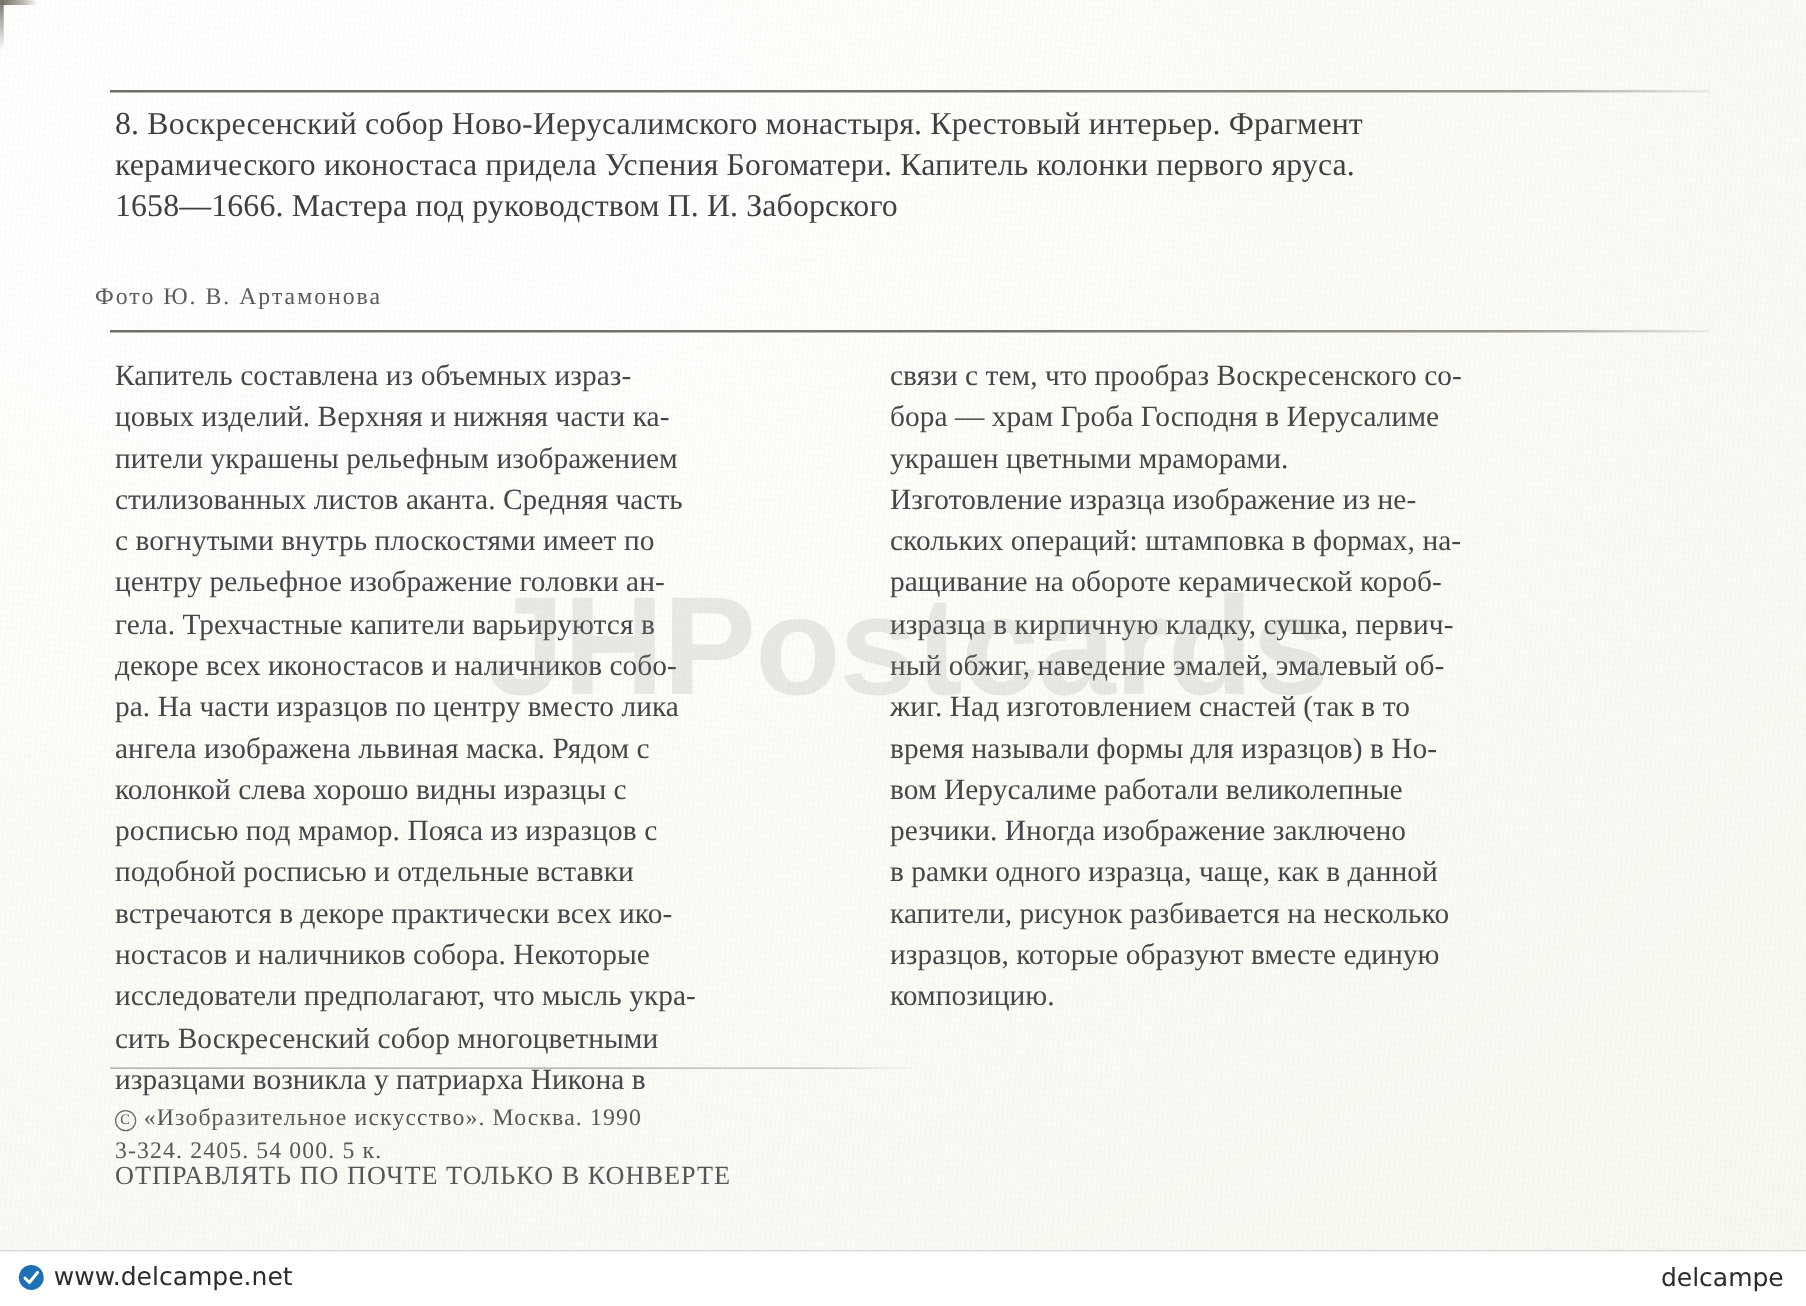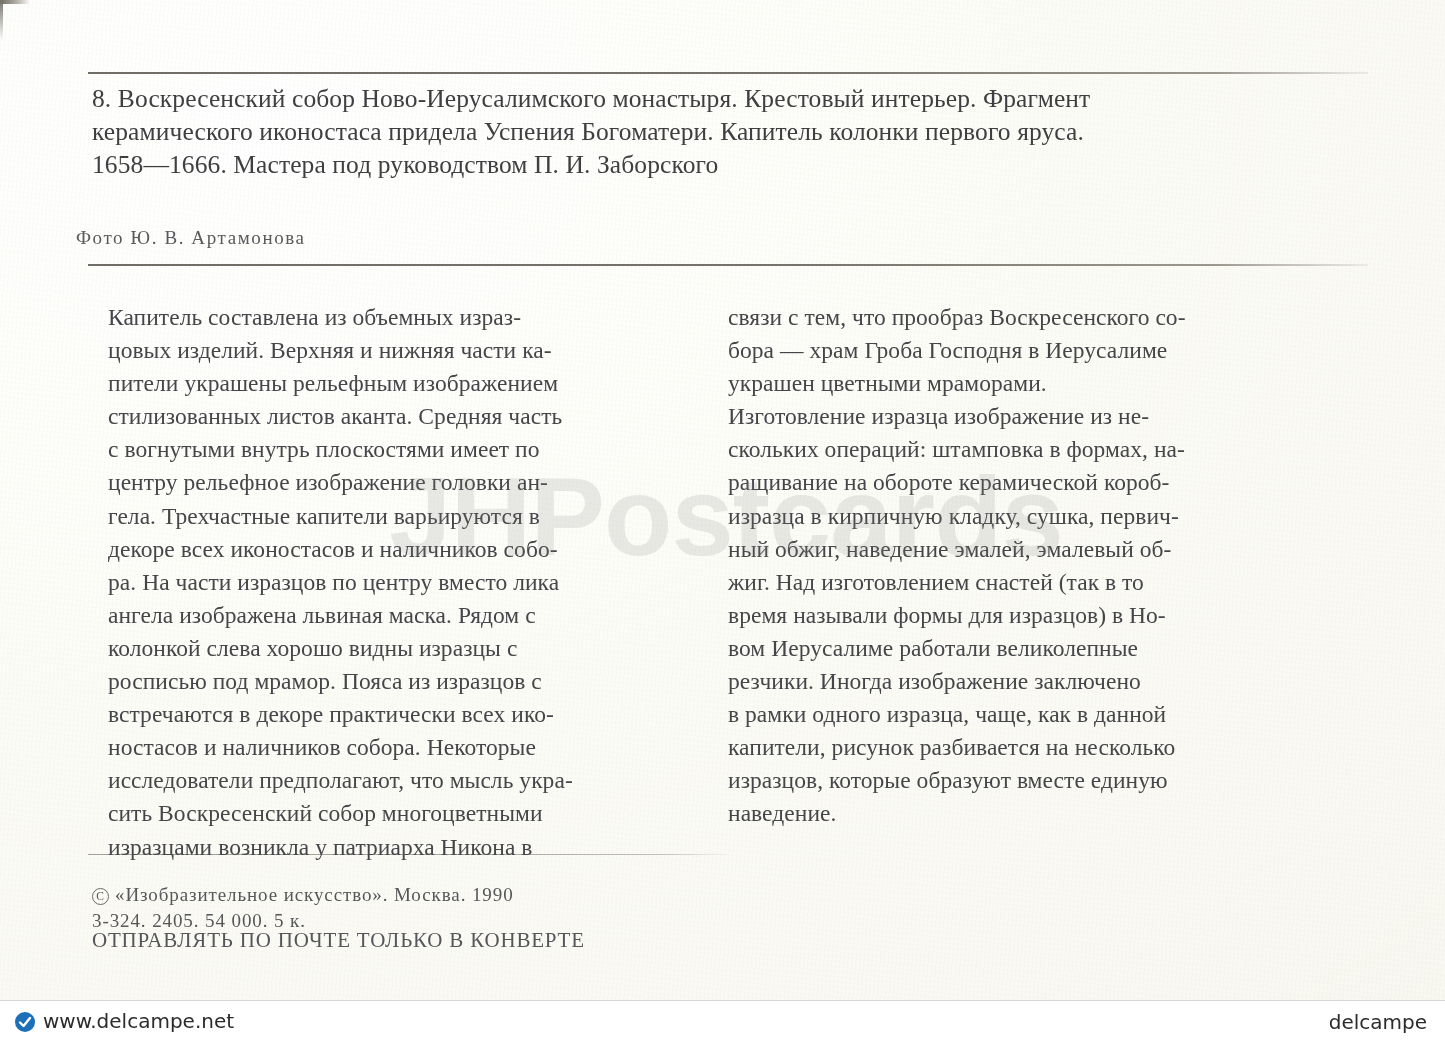--- a/index.html
+++ b/index.html
@@ -92,21 +92,21 @@
     display: flex;
     gap: 36px;
   }
   .col {
     width: 584px;
     font-size: 23.5px;
     line-height: 33.1px;
     color: #46464a;
     letter-spacing: 0.05px;
   }
-  .col p { margin: 16px; }
+  .col p { margin: 0; }
   .col .ln { white-space: nowrap; display: block; }
 
   .imprint {
     position: absolute;
     left: 92px;
     top: 866px;
     font-size: 19px;
     line-height: 25.5px;
     letter-spacing: 0.9px;
     color: #57575a;
@@ -211,20 +211,21 @@
         <span class="ln">пители украшены рельефным изображением</span>
         <span class="ln">стилизованных листов аканта. Средняя часть</span>
         <span class="ln">с вогнутыми внутрь плоскостями имеет по</span>
         <span class="ln">центру рельефное изображение головки ан-</span>
         <span class="ln">гела. Трехчастные капители варьируются в</span>
         <span class="ln">декоре всех иконостасов и наличников собо-</span>
         <span class="ln">ра. На части изразцов по центру вместо лика</span>
         <span class="ln">ангела изображена львиная маска. Рядом с</span>
         <span class="ln">колонкой слева хорошо видны изразцы с</span>
         <span class="ln">росписью под мрамор. Пояса из изразцов с</span>
+        <span class="ln">подобной росписью и отдельные вставки</span>
         <span class="ln">встречаются в декоре практически всех ико-</span>
         <span class="ln">ностасов и наличников собора. Некоторые</span>
         <span class="ln">исследователи предполагают, что мысль укра-</span>
         <span class="ln">сить Воскресенский собор многоцветными</span>
         <span class="ln">изразцами возникла у патриарха Никона в</span>
       </p>
     </div>
     <div class="col">
       <p>
         <span class="ln">связи с тем, что прообраз Воскресенского со-</span>
@@ -235,21 +236,21 @@
         <span class="ln">ращивание на обороте керамической короб-</span>
         <span class="ln">изразца в кирпичную кладку, сушка, первич-</span>
         <span class="ln">ный обжиг, наведение эмалей, эмалевый об-</span>
         <span class="ln">жиг. Над изготовлением снастей (так в то</span>
         <span class="ln">время называли формы для изразцов) в Но-</span>
         <span class="ln">вом Иерусалиме работали великолепные</span>
         <span class="ln">резчики. Иногда изображение заключено</span>
         <span class="ln">в рамки одного изразца, чаще, как в данной</span>
         <span class="ln">капители, рисунок разбивается на несколько</span>
         <span class="ln">изразцов, которые образуют вместе единую</span>
-        <span class="ln">наведение.</span>
+        <span class="ln">композицию.</span>
       </p>
     </div>
   </div>
 
   <div class="imprint">
     <div>
       <span class="copy-sym">C</span><span>«Изобразительное искусство». Москва. 1990</span>
     </div>
     <div>3-324. 2405. 54 000. 5 к.</div>
   </div>

